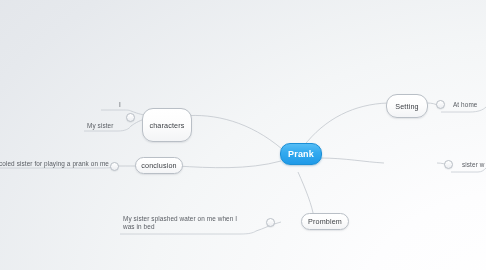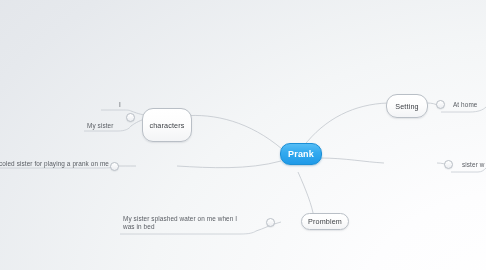--- a/index.html
+++ b/index.html
@@ -128,20 +128,21 @@
   <div class="node textnode" style="left:452px; top:101px; width:34px;">At home</div>
 
   <span class="dot" style="left:444px; top:160px;"></span>
   <div class="node textnode" style="left:461px; top:161px; width:30px;">sister w</div>
 
   <div class="node pill" style="left:142px; top:108px; width:50px; height:34px;">characters</div>
   <span class="dot" style="left:126px; top:113px;"></span>
   <div class="node textnode" style="left:108px; top:101px; width:14px; text-align:right;">I</div>
   <div class="node textnode" style="left:86px; top:122px; width:36px;">My sister</div>
 
+  <div class="node pill" style="left:135px; top:157px; width:48px; height:17px;">conclusion</div>
   <span class="dot" style="left:110px; top:162px;"></span>
   <div class="node textnode" style="left:-2px; top:160px; width:104px;">coled sister for playing a prank on me</div>
 
   <div class="node pill" style="left:280px; top:213px; width:48px; height:17px;margin-left:21px;">Promblem</div>
   <span class="dot" style="left:266px; top:218px;"></span>
   <div class="node textnode two-line" style="left:122px; top:215px; width:126px;">My sister splashed water on me when I was in bed</div>
 
 </div>
 
 </body></html>

